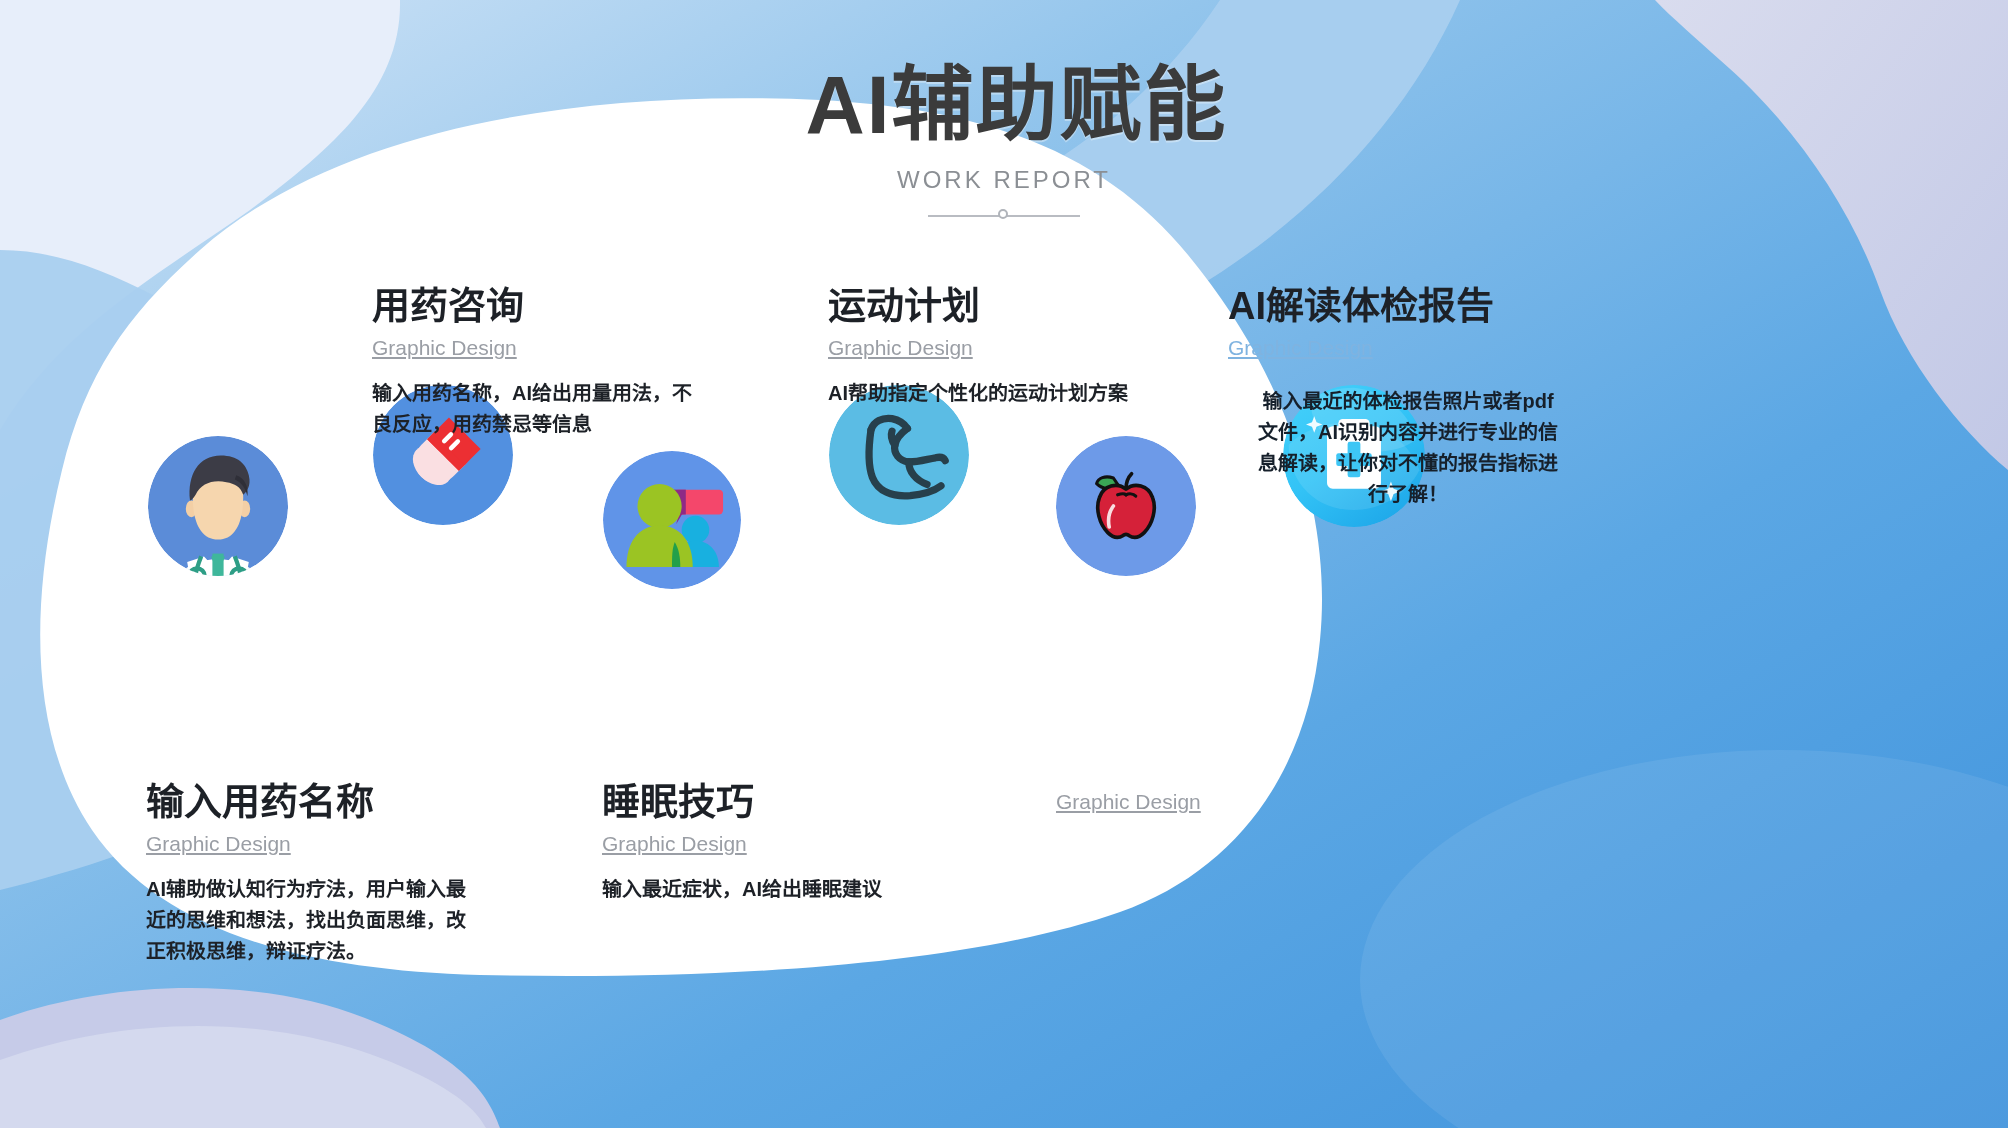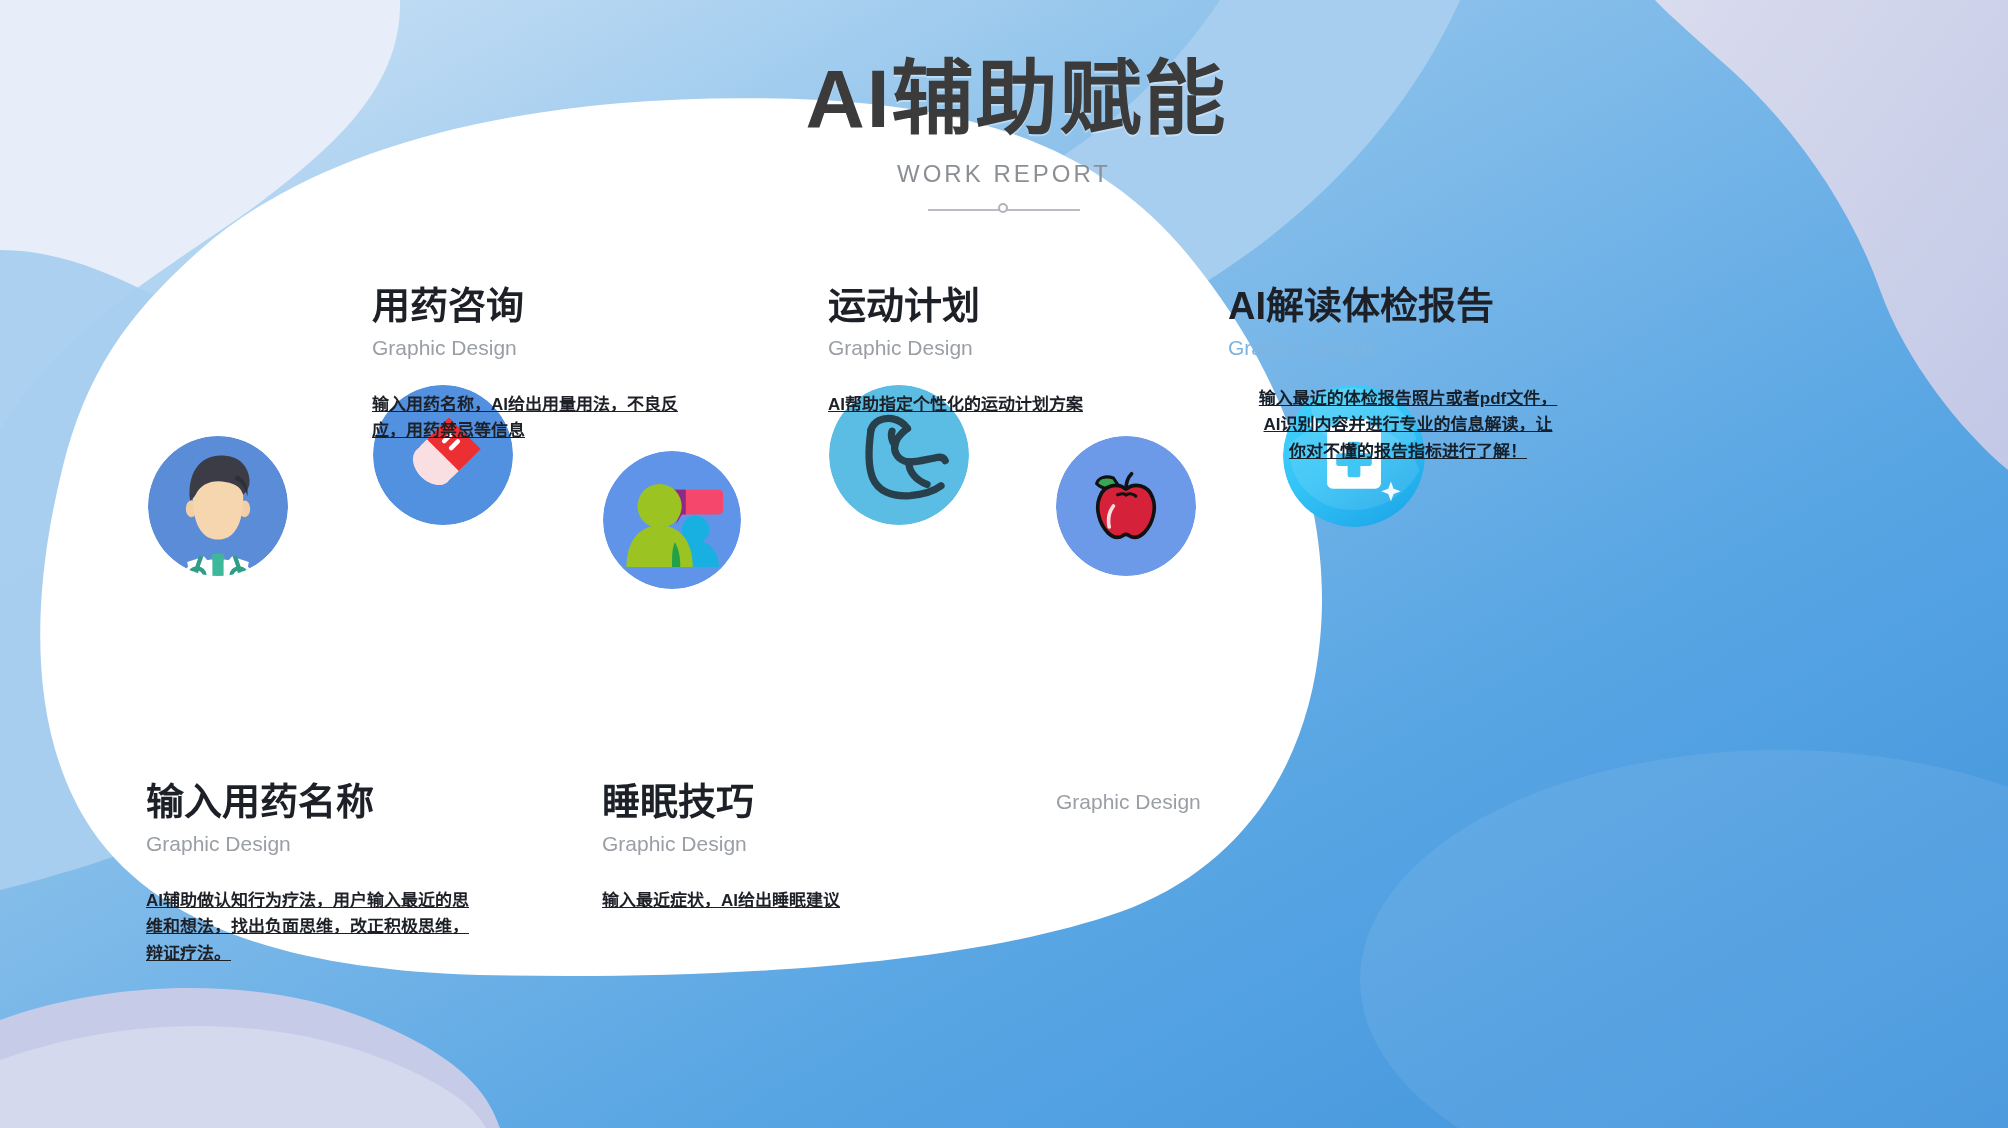--- a/index.html
+++ b/index.html
@@ -14,21 +14,21 @@
     background:linear-gradient(118deg,#cfe2f5 0%,#8ec2ea 28%,#5aa7e4 62%,#3f93dc 100%);
   }
   
   .bg-layer{position:absolute;inset:0;pointer-events:none;}
   .bg-layer svg{position:absolute;inset:0;width:2008px;height:1128px;display:block;}
 
   
   .header{position:absolute;left:0;top:48px;width:2008px;text-align:center;z-index:10;}
   .title{
     font-size:82px;font-weight:bold;color:#3b3b3b;letter-spacing:2px;
-    line-height:1.05;margin:8px;
+    line-height:1.05;margin:14px;
     text-shadow:0 2px 0 rgba(255,255,255,.35);
     padding-left:25px;
   }
   .subtitle{
     margin:18px 0 0 0;font-size:24px;letter-spacing:3px;color:#8b8f94;font-weight:normal;
   }
   .divider{
     margin:12px auto 0 auto;width:152px;height:18px;position:relative;
   }
   .divider .ln{
@@ -38,25 +38,25 @@
     position:absolute;top:3px;left:70px;width:10px;height:10px;border-radius:50%;
     background:#ffffff;border:2px solid #b0b4ba;box-sizing:border-box;
   }
 
   
   .feature{position:absolute;z-index:12;}
   .f-title{
     font-size:38px;font-weight:bold;color:#1d2127;margin:0;line-height:1.1;white-space:nowrap;
   }
   .f-sub{
-    font-size:21px;color:#9a9ea5;margin:7px 0 0 0;line-height:1.2;font-weight:normal;
+    font-size:21px;color:#9a9ea5;margin:7px 0 0 0;line-height:1.2;font-weight:normal;text-decoration:underline;
   }
   .f-sub.faint{color:#7fb3e0;}
   .f-desc{
-    font-size:17px;color:#1d2127;line-height:1.55;margin:32px 0 0 0;font-weight:bold;text-decoration:underline;
+    font-size:20px;color:#1d2127;line-height:1.55;margin:18px 0 0 0;font-weight:bold;
   }
   .f-desc.light{font-weight:bold;color:#16202b;text-align:center;}
 
   
   .icon-circle{
     position:absolute;border-radius:50%;overflow:hidden;z-index:11;
     display:flex;align-items:center;justify-content:center;
   }
   .icon-circle svg{display:block;width:100%;height:100%;}
 </style>

